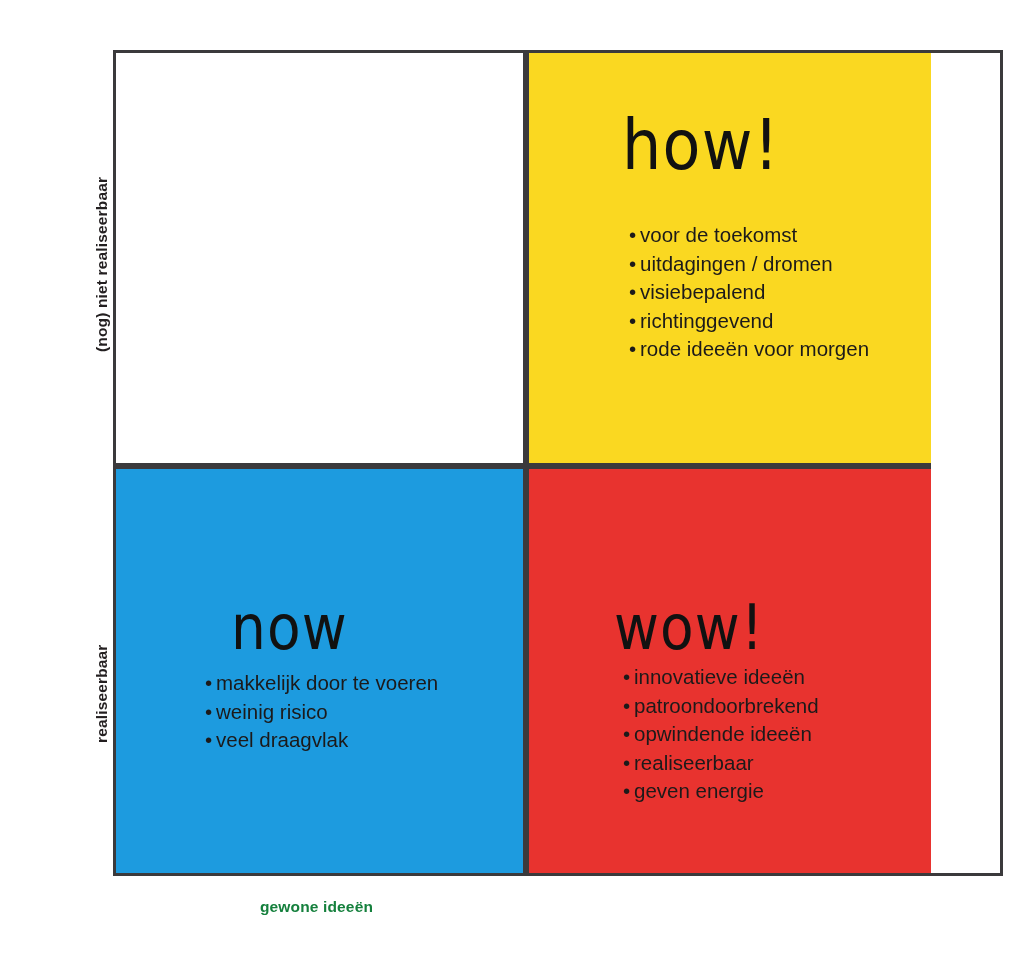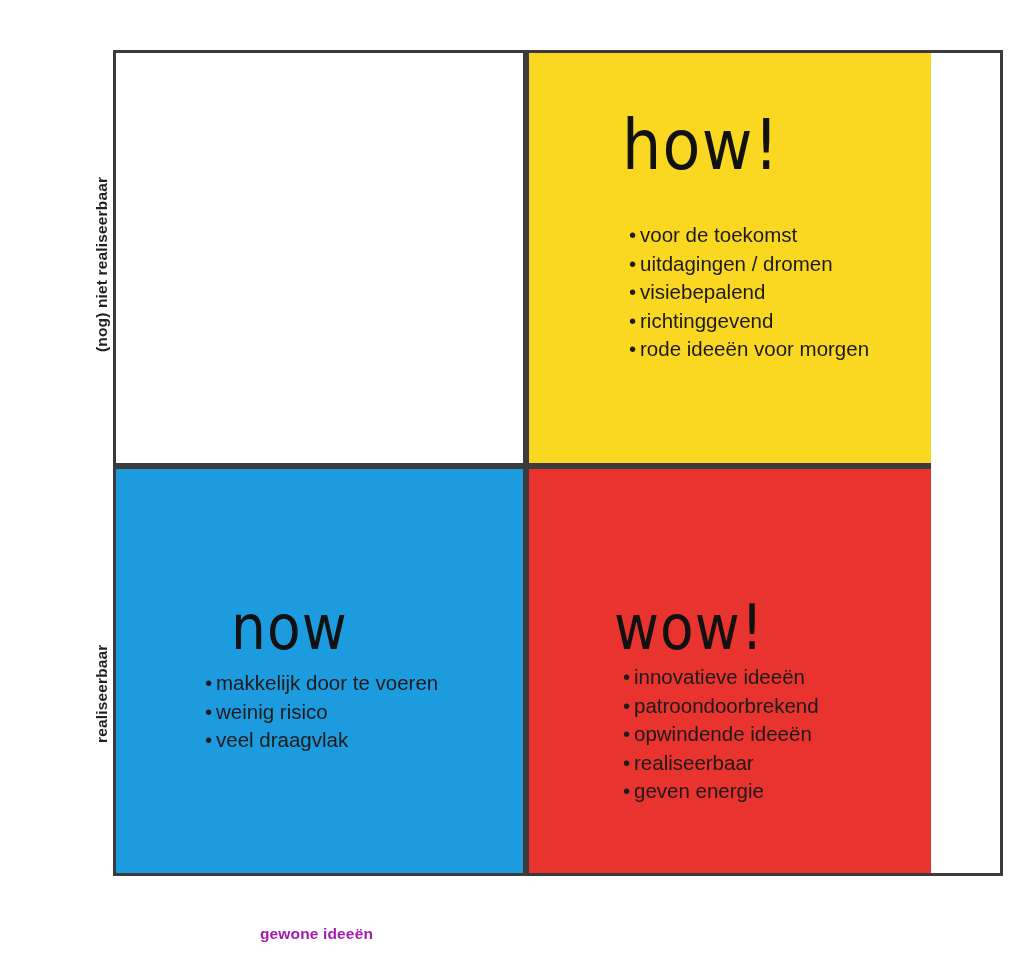--- a/index.html
+++ b/index.html
@@ -133,25 +133,24 @@
     transform: rotate(-90deg);
   }
   .axis-y-top    { left: 93px; top: 352px; }
   .axis-y-bottom { left: 93px; top: 743px; }
 
   .axis-x {
     position: absolute;
     top: 898px;
     font-size: 15.5px;
     font-weight: bold;
-    color: #a21caf;
+    color: #15803d;
     letter-spacing: 0.01em;
     white-space: nowrap;
     text-align: center;
-    margin-top: 27px;
   }
   .axis-x-left  { left: 113px; width: 407px; }
   .axis-x-right { left: 526px; width: 408px; }
 </style>
 </head>
 <body>
 
 <div id="canvas">
 
   <div class="axis-y axis-y-top">(nog) niet realiseerbaar</div>

